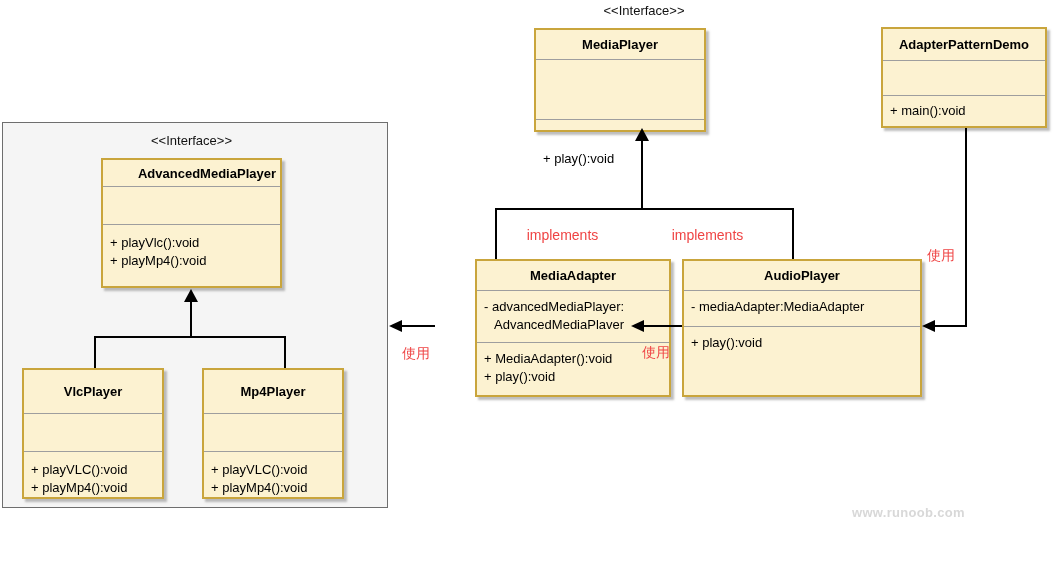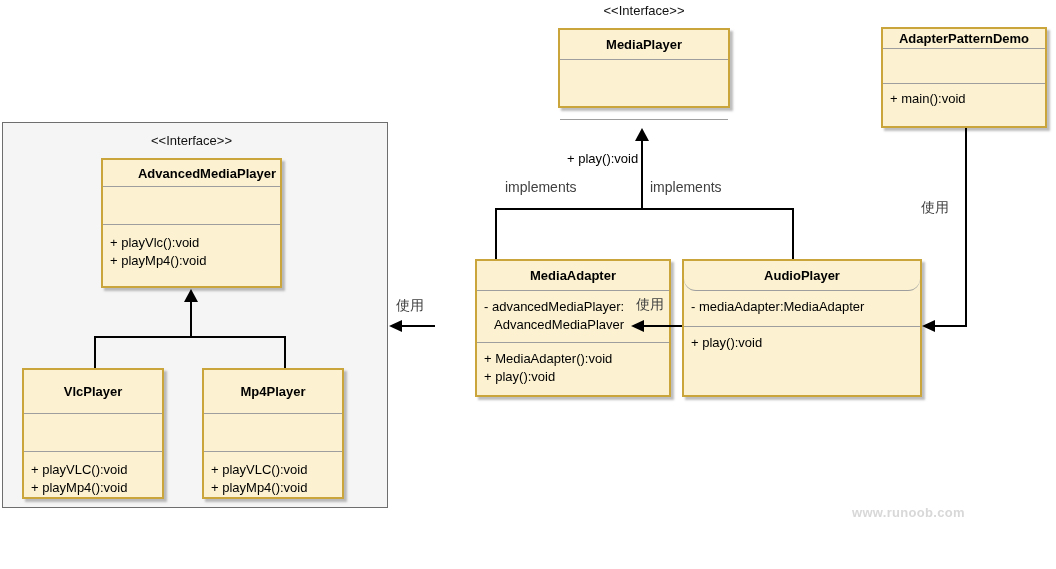--- a/index.html
+++ b/index.html
@@ -25,43 +25,43 @@
   }
   .cls .sec { box-sizing:border-box; flex:0 0 auto; }
   .cls .sec.divided { border-bottom:1px solid #9e9e9e; }
   .cls .sec.fill { flex:1 1 auto; }
   .member { font-size:13px; line-height:18px; padding-left:7px; white-space:nowrap; }
   .member.indent { padding-left:17px; }
   .line { position:absolute; background:#000; }
   .arr { position:absolute; width:0; height:0; }
   .arr.up { border-left:7px solid transparent; border-right:7px solid transparent; border-bottom:13px solid #000; }
   .arr.left { border-top:6px solid transparent; border-bottom:6px solid transparent; border-right:13px solid #000; }
-  .edge-label { position:absolute; font-size:14px; color:#404040; text-align:left; white-space:nowrap; }
+  .edge-label { position:absolute; font-size:14px; color:#ef4444; text-align:center; white-space:nowrap;margin-top:48px; }
   .watermark { position:absolute; font-size:13px; font-weight:bold; color:#D8D8D8; letter-spacing:0.3px; }
 </style>
 </head>
 <body>
 
 <div id="canvas">
 
   <div class="group-frame" style="left:2px; top:122px; width:386px; height:386px;"></div>
 
   <div class="stereotype" style="left:558px; top:3px; width:172px;">&lt;&lt;Interface&gt;&gt;</div>
   <div class="stereotype" style="left:101px; top:133px; width:181px;">&lt;&lt;Interface&gt;&gt;</div>
 
-  <div class="cls" style="left:558px; top:28px; width:172px; height:80px;gap:24px;">
+  <div class="cls" style="left:534px; top:28px; width:172px; height:104px;gap:24px;">
     <div class="title" style="height:30px;">MediaPlayer</div>
     <div class="sec divided" style="height:36px;"></div>
     <div class="sec fill" style="padding-top:6px;">
       <div class="member">+ play():void</div>
     </div>
   </div>
 
   <div class="cls" style="left:881px; top:27px; width:166px; height:101px;">
-    <div class="title" style="height:20px;">AdapterPatternDemo</div>
+    <div class="title" style="height:32px;">AdapterPatternDemo</div>
     <div class="sec divided" style="height:35px;"></div>
     <div class="sec fill" style="padding-top:6px;">
       <div class="member">+ main():void</div>
     </div>
   </div>
 
   <div class="cls" style="left:101px; top:158px; width:181px; height:130px;">
     <div class="title" style="height:27px;padding-left:31px;">AdvancedMediaPlayer</div>
     <div class="sec divided" style="height:38px;"></div>
     <div class="sec fill" style="padding-top:9px;">
@@ -94,21 +94,21 @@
       <div class="member">- advancedMediaPlayer:</div>
       <div class="member indent">AdvancedMediaPlaver</div>
     </div>
     <div class="sec fill" style="padding-top:7px;">
       <div class="member">+ MediaAdapter():void</div>
       <div class="member">+ play():void</div>
     </div>
   </div>
 
   <div class="cls" style="left:682px; top:259px; width:240px; height:138px;">
-    <div class="title" style="height:30px;border-radius:12px;">AudioPlayer</div>
+    <div class="title" style="height:30px;">AudioPlayer</div>
     <div class="sec divided" style="height:36px; padding-top:7px;">
       <div class="member">- mediaAdapter:MediaAdapter</div>
     </div>
     <div class="sec fill" style="padding-top:7px;">
       <div class="member">+ play():void</div>
     </div>
   </div>
 
   <div class="arr up" style="left:635px; top:128px;"></div>
   <div class="line" style="left:641px; top:140px; width:2px; height:70px;"></div>

